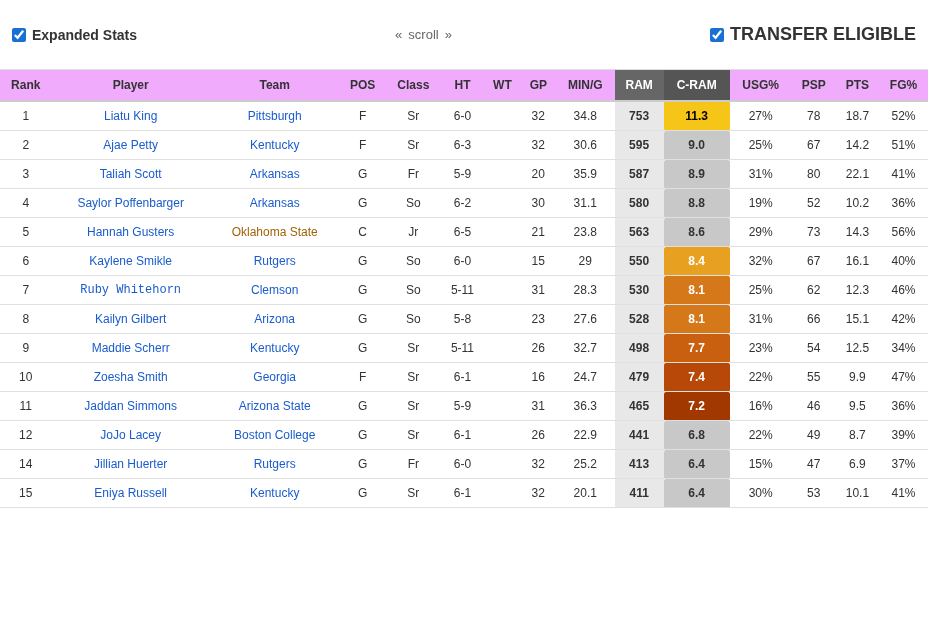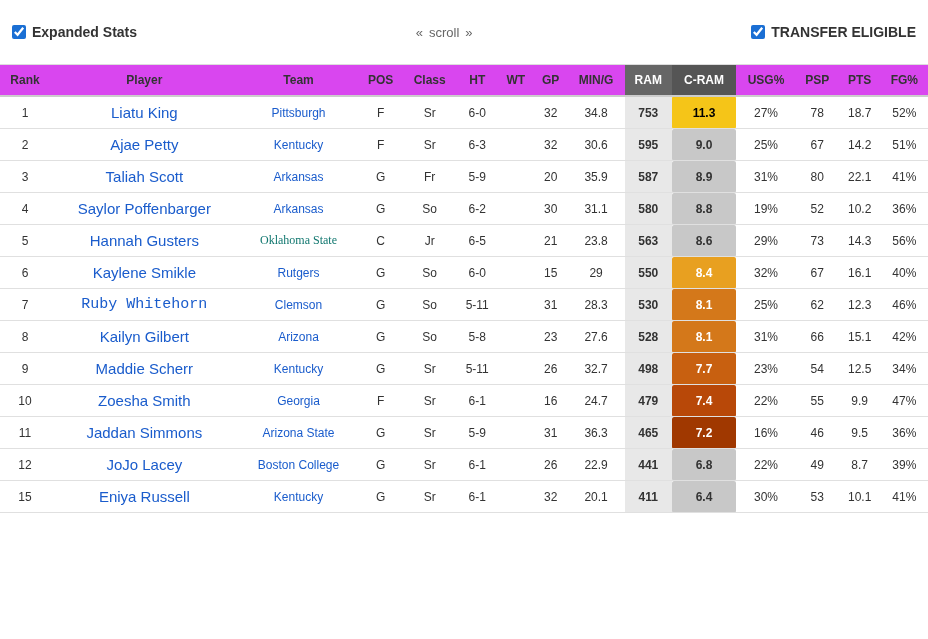--- a/index.html
+++ b/index.html
@@ -47,31 +47,31 @@
     }
 
     .top-right input[type="checkbox"] {
       accent-color: #1a6fd4;
       width: 14px;
       height: 14px;
     }
 
     .top-right label {
       font-weight: bold;
-      font-size: 14px;
+      font-size: 18px;
       color: #333;
     }
 
     table {
       width: 100%;
       border-collapse: collapse;
     }
 
     thead tr {
-      background: #d946ef;
+      background: #f0abfc;
     }
 
     thead th {
       padding: 8px 4px;
       text-align: center;
       font-size: 12px;
       font-weight: bold;
       color: #333;
       border-bottom: 2px solid #ccc;
       white-space: nowrap;
@@ -95,21 +95,21 @@
     tbody td {
       padding: 7px 4px;
       text-align: center;
       font-size: 12px;
       color: #333;
     }
 
     tbody td.player-name a, tbody td.player-name {
       color: #1a5ccc;
       text-decoration: none;
-      font-size: 15px;
+      font-size: 12px;
       margin-top: 24px;
     }
 
     tbody td.team-name {
       color: #1a5ccc;
       font-size: 12px;
     }
 
     .ram-cell {
       background: #e8e8e8;
@@ -234,21 +234,21 @@
     <td class="ram-cell">580</td>
     <td class="cram-cell cram-light">8.8</td>
     <td>19%</td>
     <td>52</td>
     <td>10.2</td>
     <td>36%</td>
   </tr>
       <tr>
     <td>5</td>
     <td class="player-name" style="color:#1a5ccc;cursor:pointer;">Hannah Gusters</td>
-    <td class="team-name" style="color:#0f766e;cursor:pointer;font-family:Liberation Serif, serif;">Oklahoma State</td>
+    <td class="team-name" style="color:#a16207;cursor:pointer;">Oklahoma State</td>
     <td>C</td>
     <td>Jr</td>
     <td>6-5</td>
     <td></td>
     <td>21</td>
     <td>23.8</td>
     <td class="ram-cell">563</td>
     <td class="cram-cell cram-light">8.6</td>
     <td>29%</td>
     <td>73</td>
@@ -368,20 +368,37 @@
     <td>26</td>
     <td>22.9</td>
     <td class="ram-cell">441</td>
     <td class="cram-cell cram-light">6.8</td>
     <td>22%</td>
     <td>49</td>
     <td>8.7</td>
     <td>39%</td>
   </tr>
       <tr>
+    <td>14</td>
+    <td class="player-name" style="color:#1a5ccc;cursor:pointer;">Jillian Huerter</td>
+    <td class="team-name" style="color:#1a5ccc;cursor:pointer;">Rutgers</td>
+    <td>G</td>
+    <td>Fr</td>
+    <td>6-0</td>
+    <td></td>
+    <td>32</td>
+    <td>25.2</td>
+    <td class="ram-cell">413</td>
+    <td class="cram-cell cram-light">6.4</td>
+    <td>15%</td>
+    <td>47</td>
+    <td>6.9</td>
+    <td>37%</td>
+  </tr>
+      <tr>
     <td>15</td>
     <td class="player-name" style="color:#1a5ccc;cursor:pointer;">Eniya Russell</td>
     <td class="team-name" style="color:#1a5ccc;cursor:pointer;">Kentucky</td>
     <td>G</td>
     <td>Sr</td>
     <td>6-1</td>
     <td></td>
     <td>32</td>
     <td>20.1</td>
     <td class="ram-cell">411</td>

